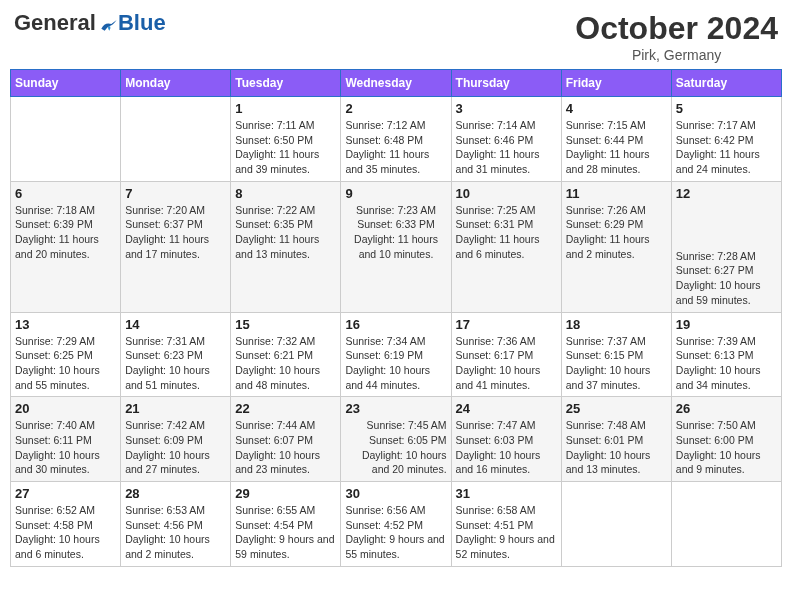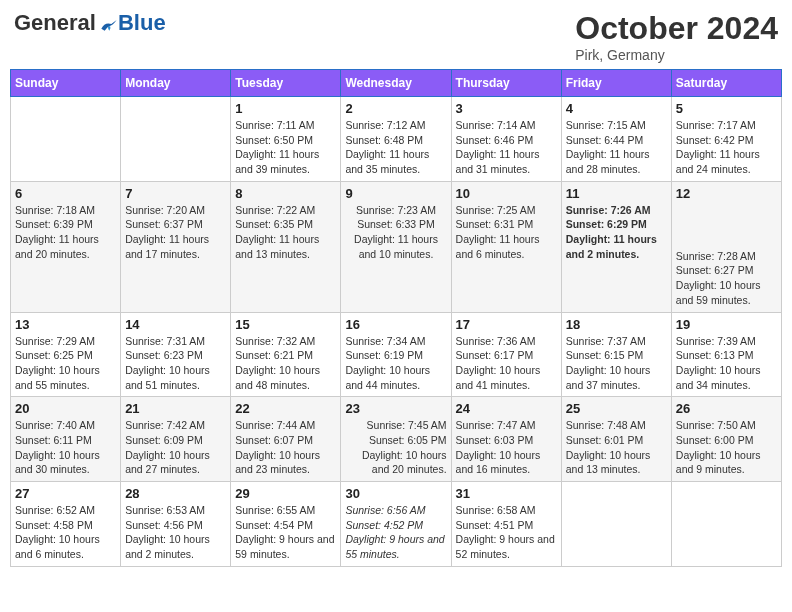--- a/index.html
+++ b/index.html
@@ -30,21 +30,21 @@
       color: #333;
     }
     .logo-general { color: #333; }
     .logo-blue { color: #1a5fa8; }
     .logo-bird {
       width: 20px;
       height: 18px;
       margin-left: 2px;
     }
     .title-area {
-      text-align: left;
+      text-align: center;
     }
     .month-title {
       font-size: 32px;
       font-weight: bold;
       color: #333;
     }
     .location {
       font-size: 14px;
       color: #555;
     }
@@ -181,21 +181,21 @@
 Daylight: 11 hours and 10 minutes.</div>
         </td>
         <td>
           <div class="day-number">10</div>
           <div class="day-info" style="white-space: pre-line;">Sunrise: 7:25 AM
 Sunset: 6:31 PM
 Daylight: 11 hours and 6 minutes.</div>
         </td>
         <td>
           <div class="day-number">11</div>
-          <div class="day-info" style="white-space: pre-line; font-weight: bold;">Sunrise: 7:26 AM
+          <div class="day-info" style="white-space: pre-line;">Sunrise: 7:26 AM
 Sunset: 6:29 PM
 Daylight: 11 hours and 2 minutes.</div>
         </td>
         <td>
           <div class="day-number">12</div>
           <div class="day-info" style="white-space: pre-line; margin-top: 48px;">Sunrise: 7:28 AM
 Sunset: 6:27 PM
 Daylight: 10 hours and 59 minutes.</div>
         </td>
       </tr>
@@ -301,21 +301,21 @@
 Daylight: 10 hours and 2 minutes.</div>
         </td>
         <td>
           <div class="day-number">29</div>
           <div class="day-info" style="white-space: pre-line;">Sunrise: 6:55 AM
 Sunset: 4:54 PM
 Daylight: 9 hours and 59 minutes.</div>
         </td>
         <td>
           <div class="day-number">30</div>
-          <div class="day-info" style="white-space: pre-line; font-style: italic;">Sunrise: 6:56 AM
+          <div class="day-info" style="white-space: pre-line;">Sunrise: 6:56 AM
 Sunset: 4:52 PM
 Daylight: 9 hours and 55 minutes.</div>
         </td>
         <td>
           <div class="day-number">31</div>
           <div class="day-info" style="white-space: pre-line;">Sunrise: 6:58 AM
 Sunset: 4:51 PM
 Daylight: 9 hours and 52 minutes.</div>
         </td>
         <td class="empty-cell"></td>

